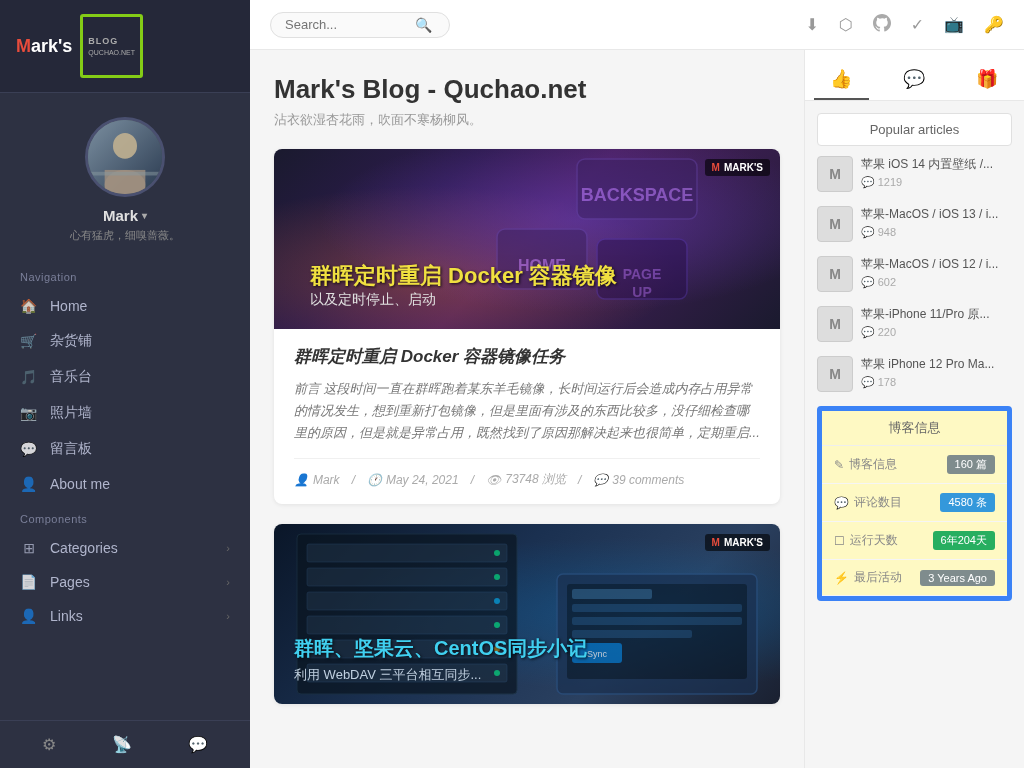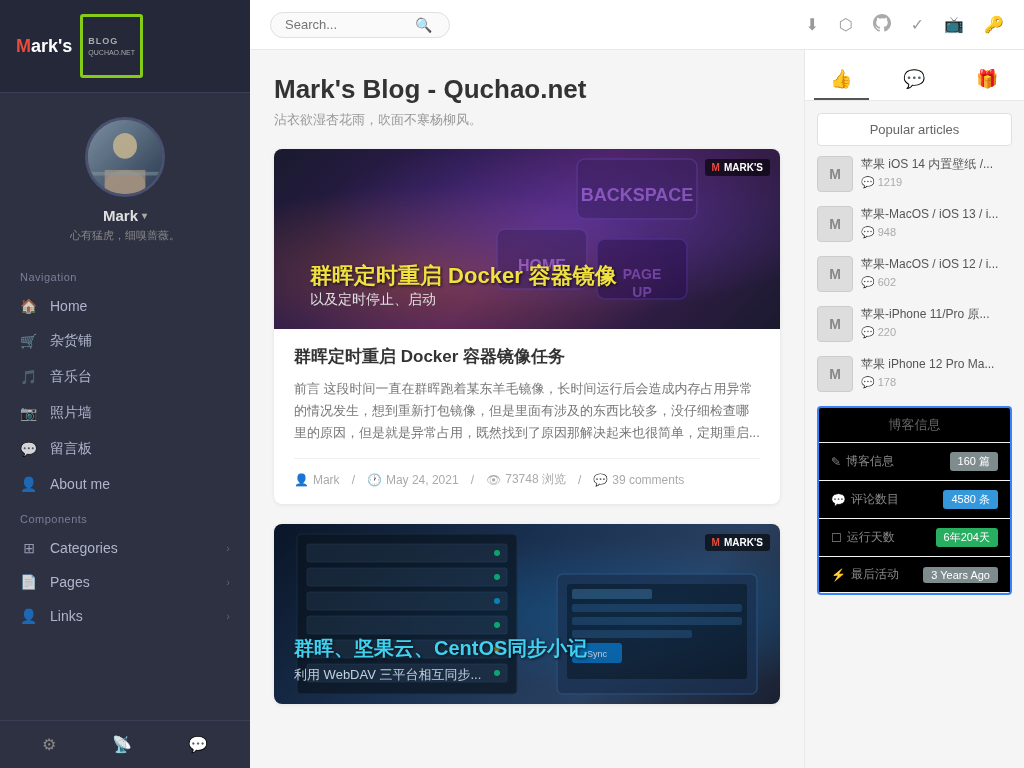--- a/index.html
+++ b/index.html
@@ -283,20 +283,21 @@
       text-shadow: 1px 1px 3px rgba(0,0,0,0.8);
     }
 
     .article-subtitle-cn {
       font-size: 14px;
       color: #e0e0e0;
     }
 
     .article-body {
       padding: 16px 20px;
+      font-style: italic;
     }
 
     .article-body-title {
       font-size: 17px;
       font-weight: 600;
       color: #333;
       margin-bottom: 10px;
     }
 
     .article-excerpt {
@@ -439,23 +440,23 @@
 
     .popular-comments {
       font-size: 11px;
       color: #aaa;
       display: flex;
       align-items: center;
       gap: 3px;
     }
 
     .blog-info-box {
-      border: 2px solid #3b82f6;
+      border: 5px solid #3b82f6;
       border-radius: 4px;
-      background: #000000;
+      background: #fef9c3;
       overflow: hidden;
       margin-top: 10px;
     }
 
     .blog-info-title {
       text-align: center;
       font-size: 13px;
       color: #666;
       padding: 8px;
       border-bottom: 1px solid #eee;

